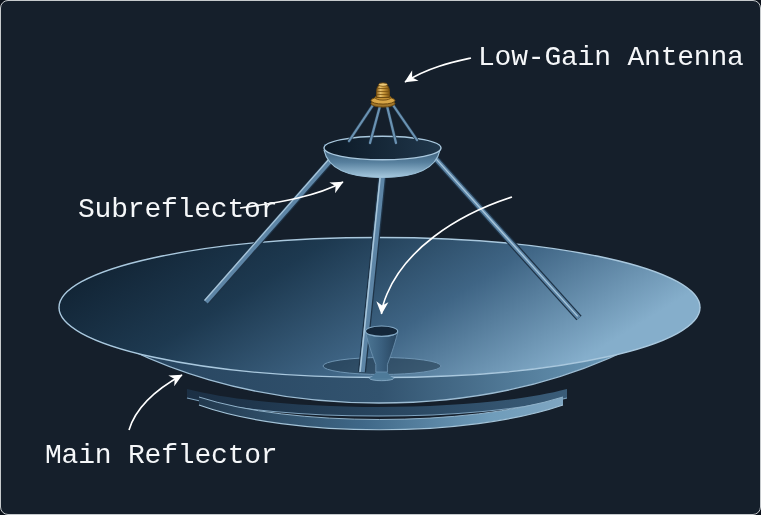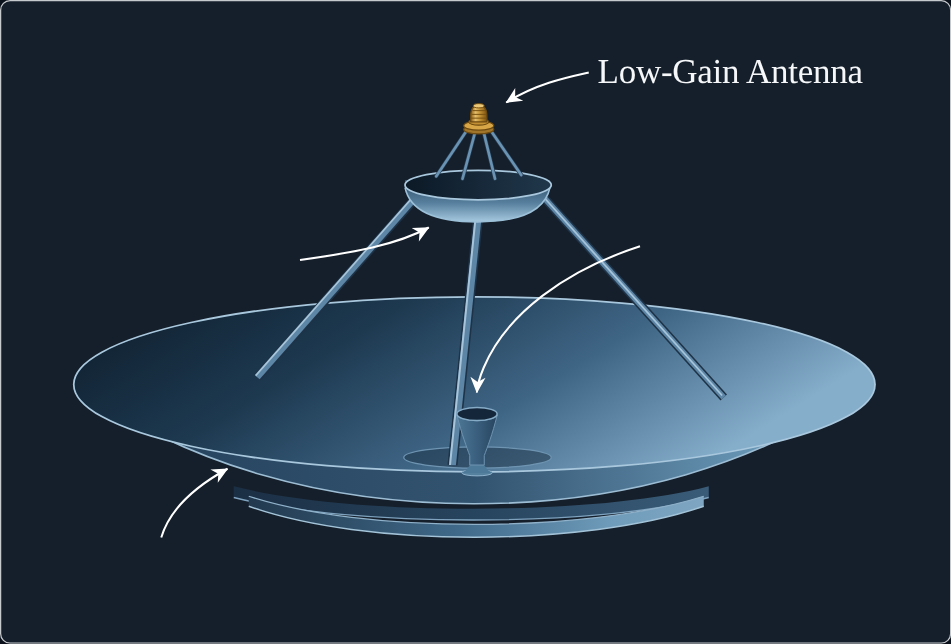--- a/index.html
+++ b/index.html
@@ -14,21 +14,21 @@
     font-family:"Liberation Sans", sans-serif;
   }
   .canvas svg { position:absolute; left:0; top:0; }
   .label {
     position:absolute;
     color:#f5f7f9;
     font-size:28px;
     line-height:1.2;
     letter-spacing:-0.2px;
     white-space:nowrap;
-    font-family:Liberation Serif, serif;
+    font-family:Liberation Mono, monospace;
   }
 </style>
 </head>
 <body>
 
 <div class="canvas">
   <svg width="761" height="515" viewBox="0 0 761 515">
     <defs>
       <linearGradient id="g_int" x1="0" y1="0" x2="1" y2="0.35">
         <stop offset="0" stop-color="#0d1b29"></stop>
@@ -152,13 +152,15 @@
 
     <g stroke="#ffffff" stroke-width="1.6" fill="none">
       <path d="M470,57 C452,61 428,66 404,81" marker-end="url(#dart)"></path>
       <path d="M239,207 C282,201 316,195 342,181" marker-end="url(#dart)"></path>
       <path d="M511,196 C452,215 404,250 386,293 C383,300 381,306 380.5,313" marker-end="url(#dart)"></path>
       <path d="M128,429 C134,409 152,390 181,374" marker-end="url(#dart)"></path>
     </g>
   </svg>
 
   <div class="label" style="left:477px; top:40px">Low-Gain Antenna</div>
+  <div class="label" style="left:77px; top:192px">Subreflector</div>
+  <div class="label" style="left:44px; top:438px">Main Reflector</div>
 </div>
 
 </body></html>

